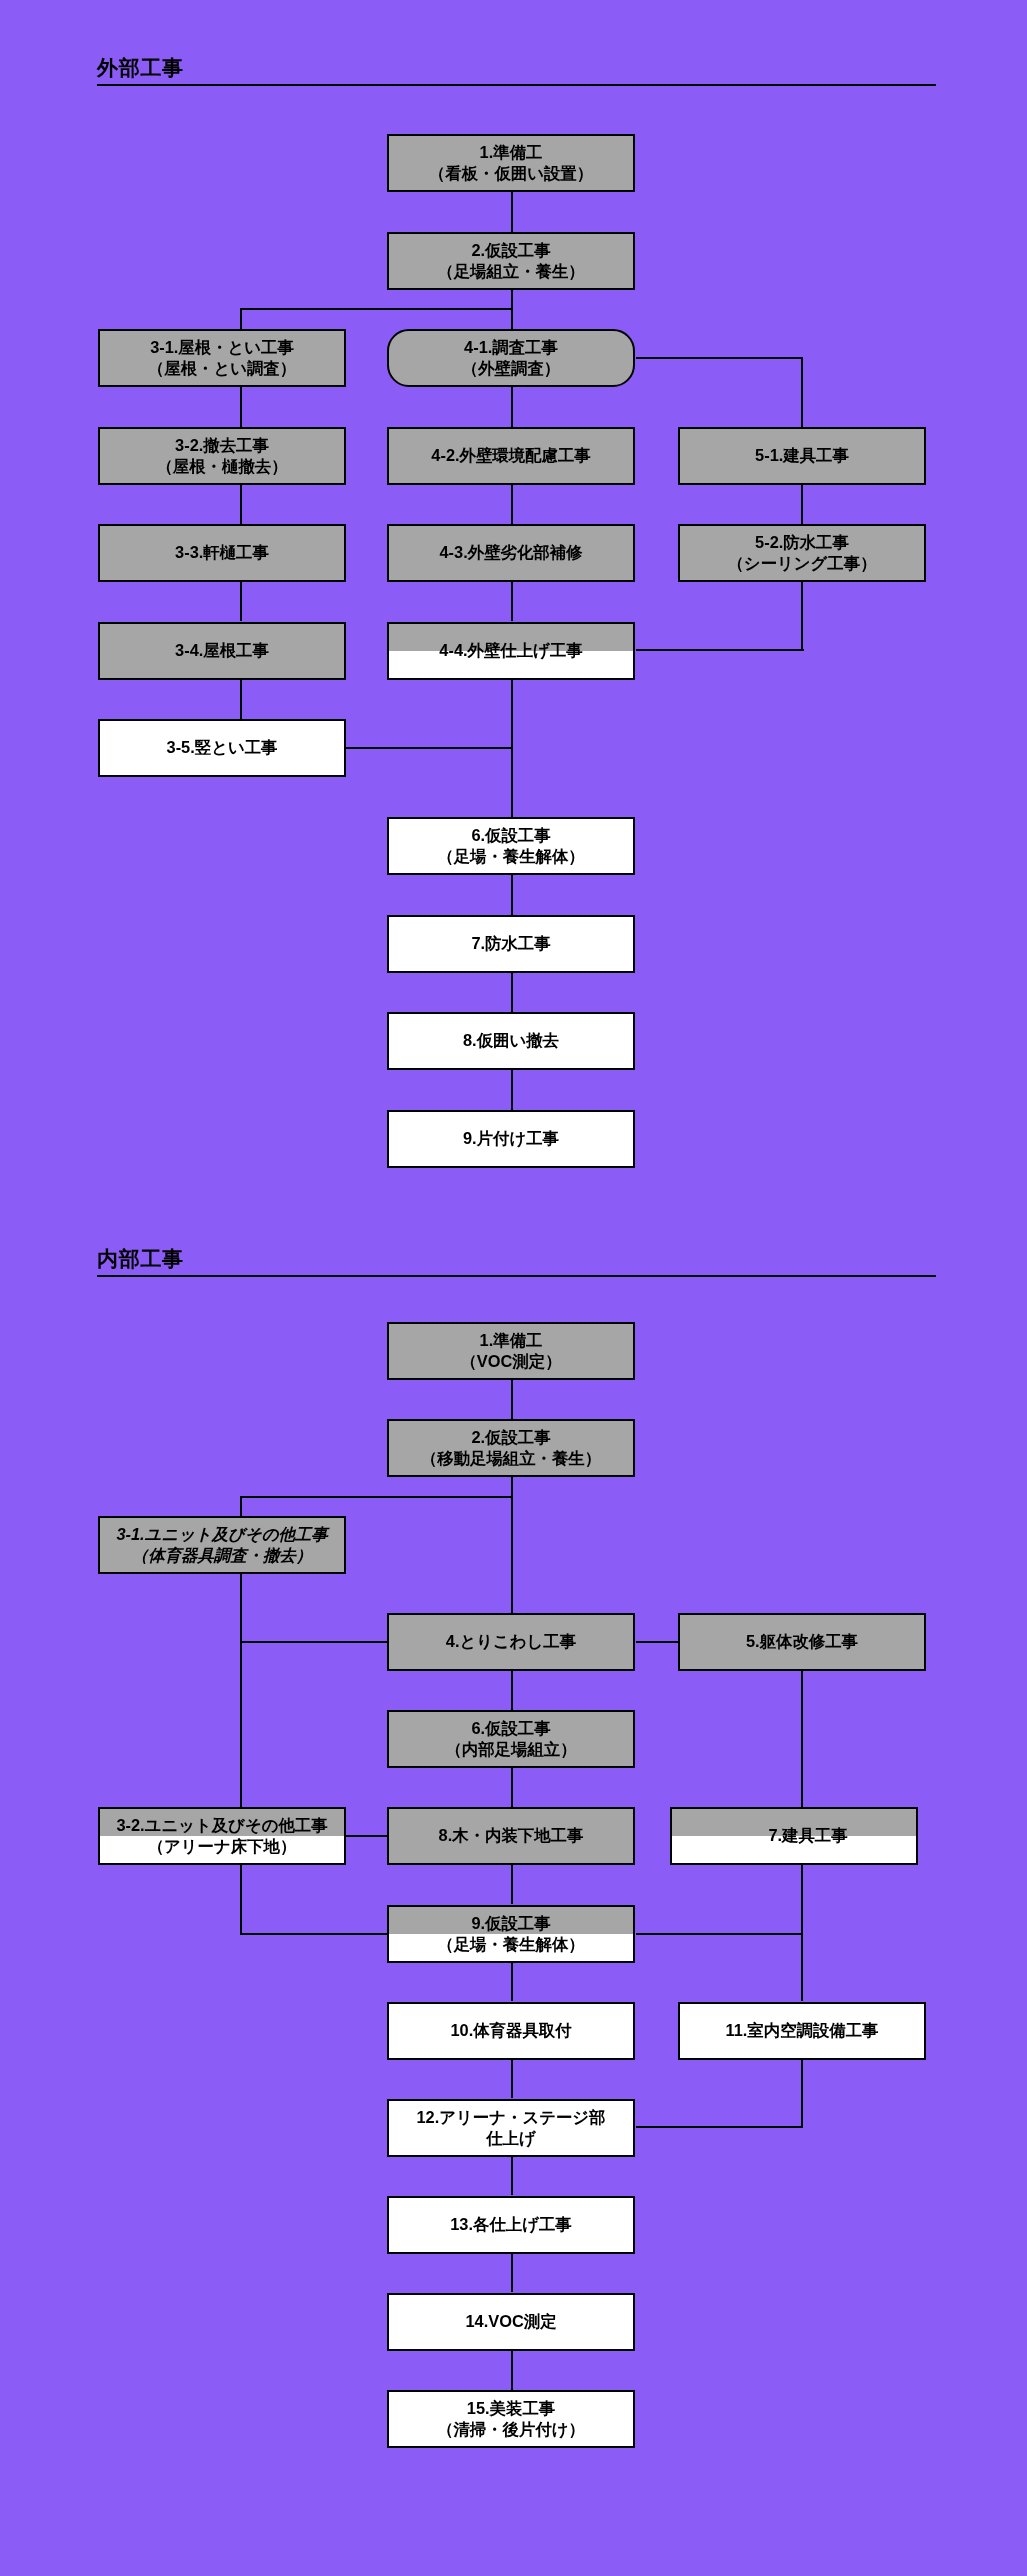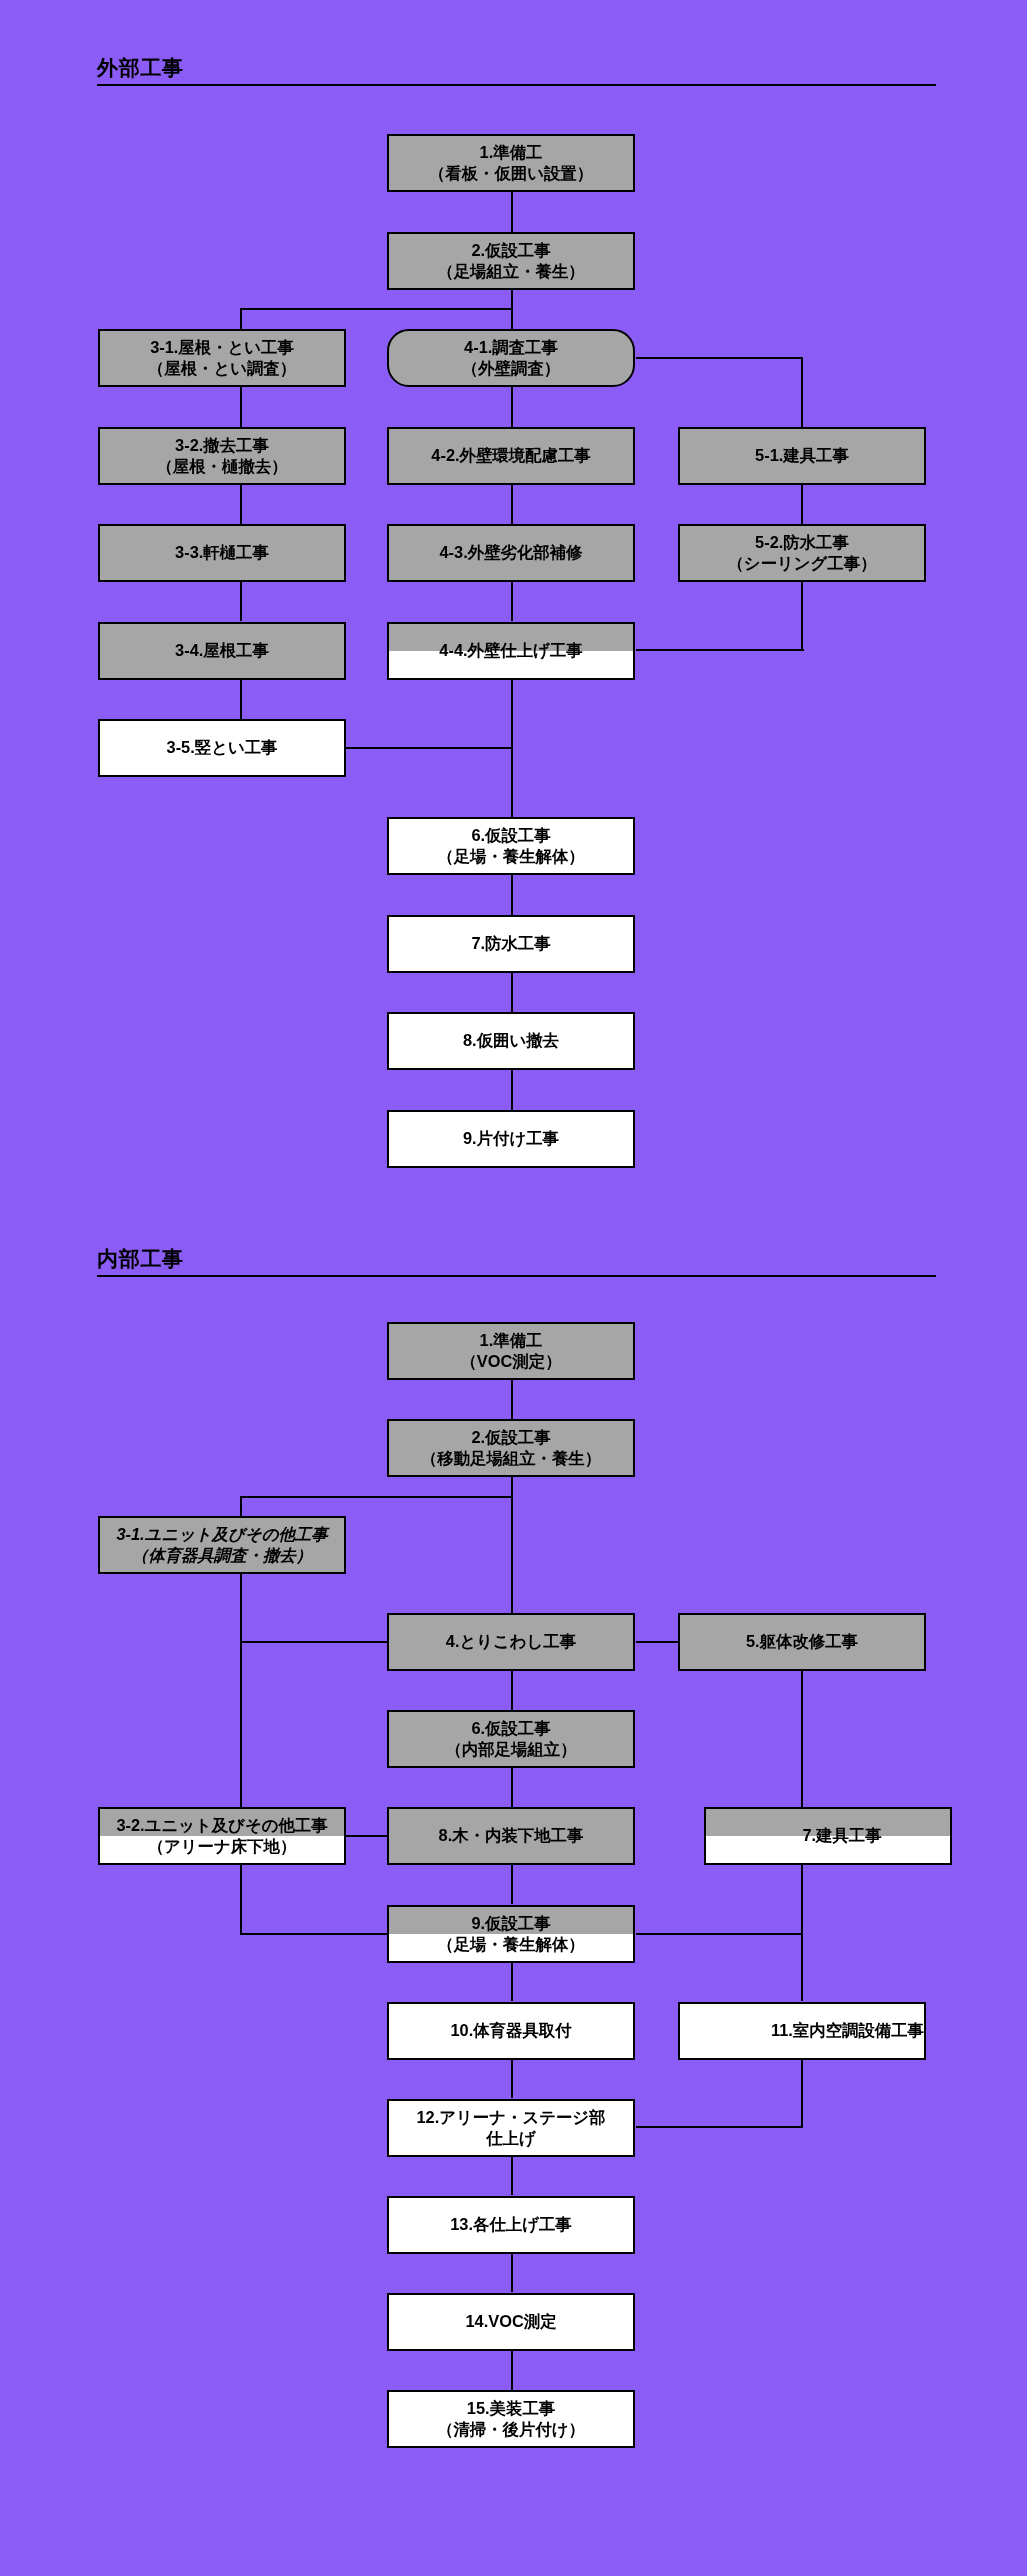--- a/index.html
+++ b/index.html
@@ -141,31 +141,31 @@
         <span>6.仮設工事</span>
         <span>（内部足場組立）</span>
       </div>
       <div class="node fill-split" style="left: 98px; top: 1807px;">
         <span>3-2.ユニット及びその他工事</span>
         <span>（アリーナ床下地）</span>
       </div>
       <div class="node fill-gray" style="left: 387px; top: 1807px;">
         <span>8.木・内装下地工事</span>
       </div>
-      <div class="node fill-split" style="left: 704px; top: 1807px; padding-left: 28px;">
+      <div class="node fill-split" style="left: 670px; top: 1807px; padding-left: 28px;">
         <span>7.建具工事</span>
       </div>
       <div class="node fill-split" style="left: 387px; top: 1905px;">
         <span>9.仮設工事</span>
         <span>（足場・養生解体）</span>
       </div>
       <div class="node fill-white" style="left: 387px; top: 2002px;">
         <span>10.体育器具取付</span>
       </div>
-      <div class="node fill-white" style="left: 678px; top: 2002px; align-items: flex-end;">
+      <div class="node fill-white" style="left: 678px; top: 2002px;">
         <span>11.室内空調設備工事</span>
       </div>
       <div class="node fill-white" style="left: 387px; top: 2099px;">
         <span>12.アリーナ・ステージ部</span>
         <span>仕上げ</span>
       </div>
       <div class="node fill-white" style="left: 387px; top: 2196px;">
         <span>13.各仕上げ工事</span>
       </div>
       <div class="node fill-white" style="left: 387px; top: 2293px;">

